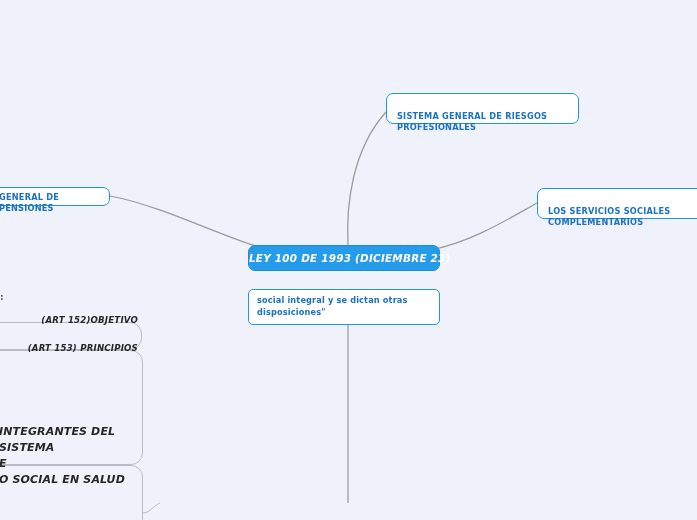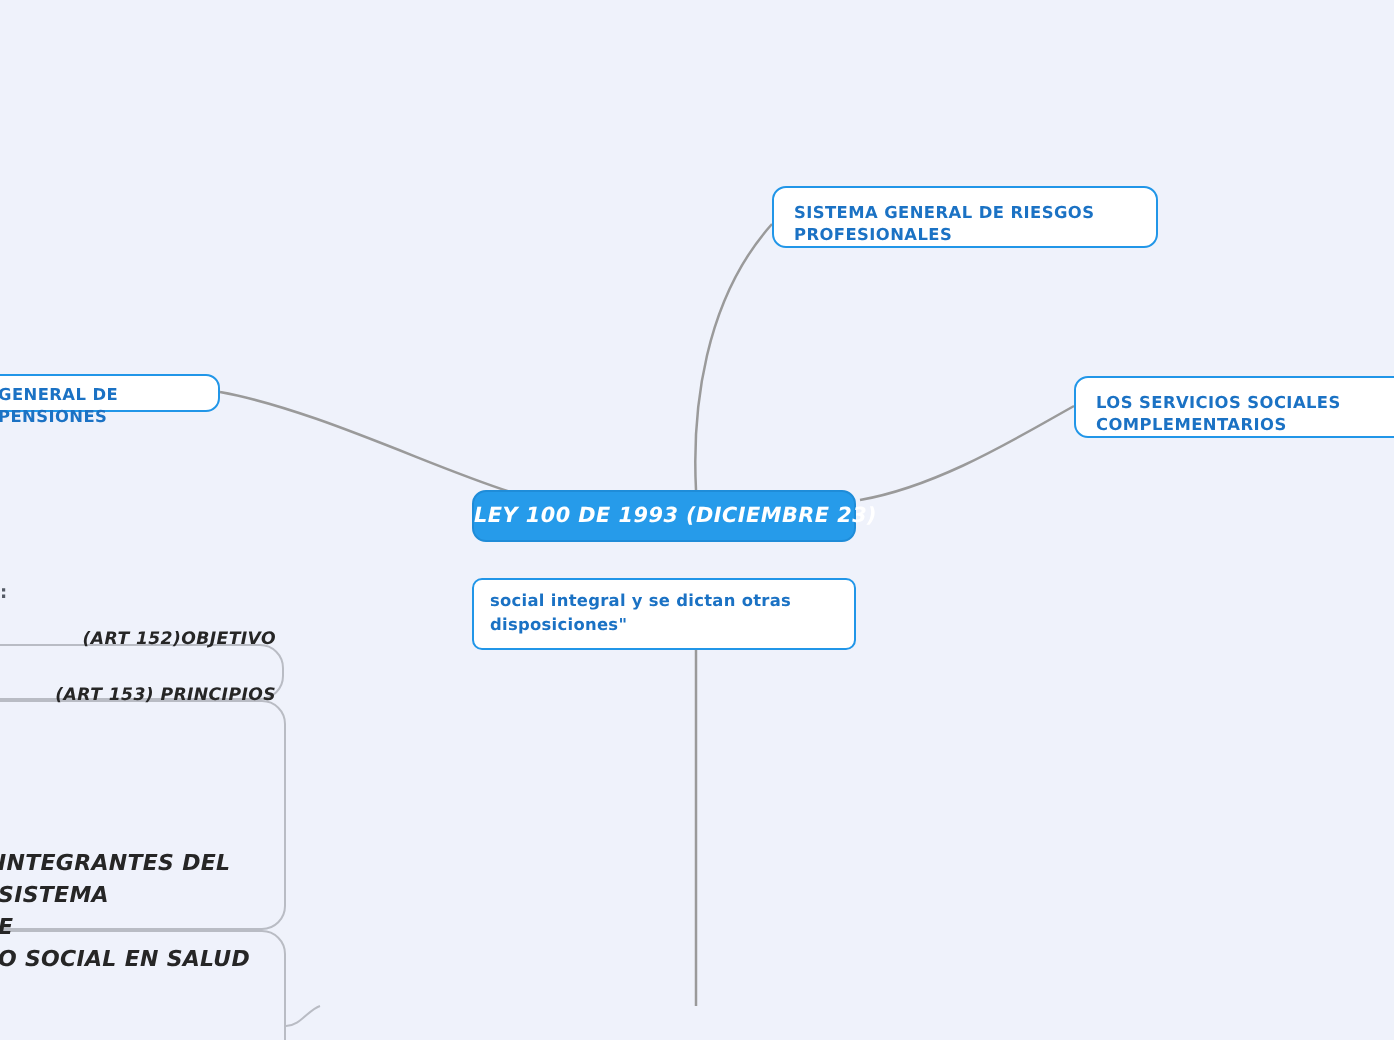--- a/index.html
+++ b/index.html
@@ -28,33 +28,33 @@
     pointer-events: none;
   }
 
   
   .leaf {
     position: absolute;
     background: #ffffff;
     border: 1.6px solid #2196e8;
     border-radius: 7px;
     box-sizing: border-box;
-    padding: 7px 9px 7px 10px;
+    padding: 17px 9px 7px 10px;
     color: #1b72c4;
     font-size: 8.2px;
     font-weight: bold;
     line-height: 1.38;
     letter-spacing: 0.22px;
     text-transform: uppercase;
   }
 
   
   #root {
     position: absolute;
-    left: 236px;
+    left: 248px;
     top: 245px;
     width: 192px;
     box-sizing: border-box;
   }
   #root-title {
     background: #269bea;
     border: 1.6px solid #1f8cd8;
     border-radius: 7px;
     box-sizing: border-box;
     height: 26px;

